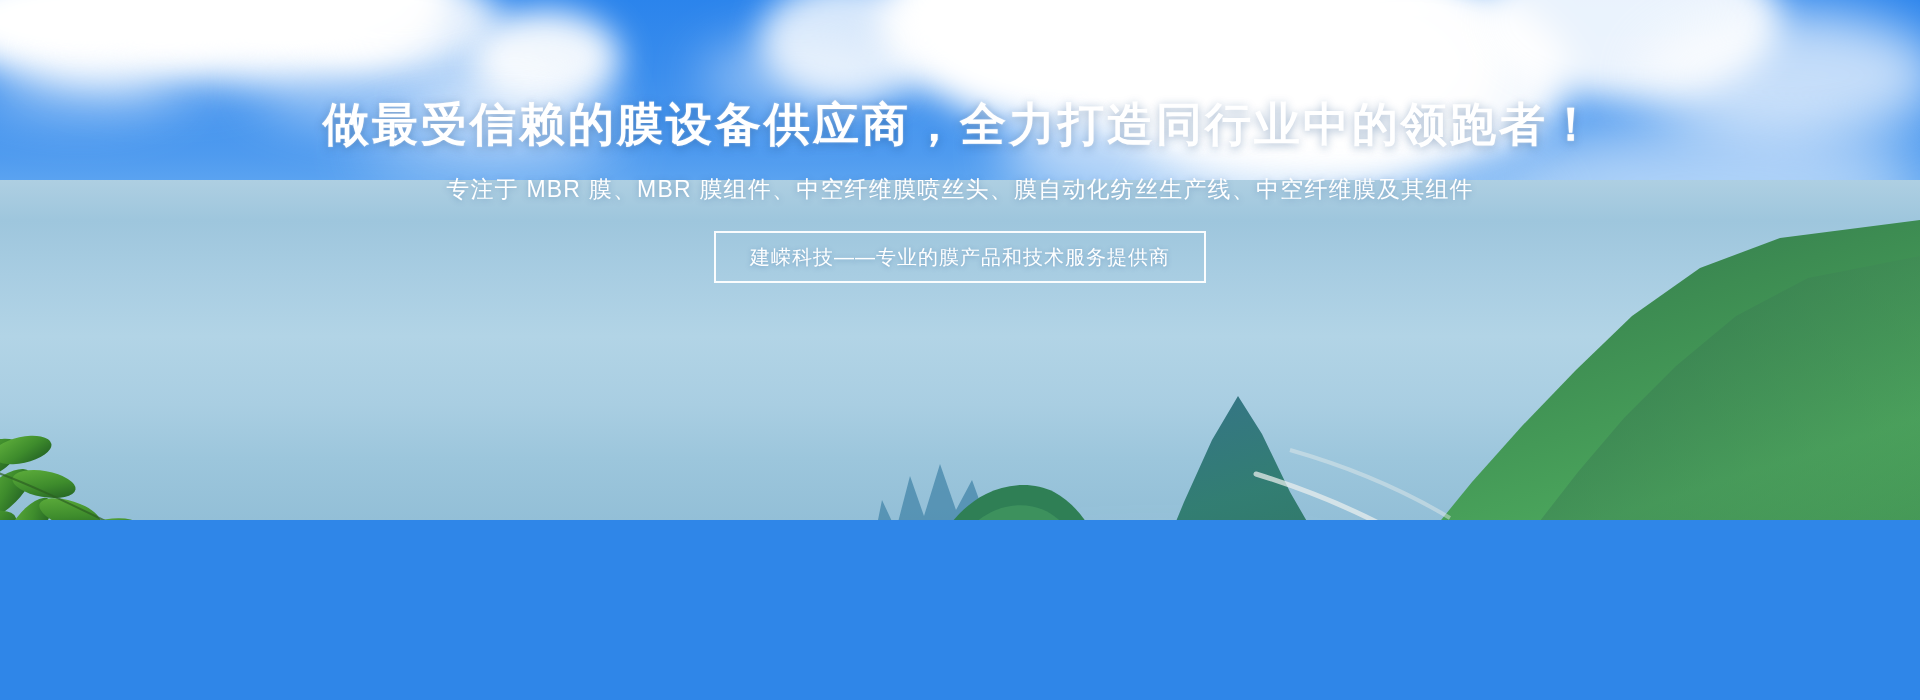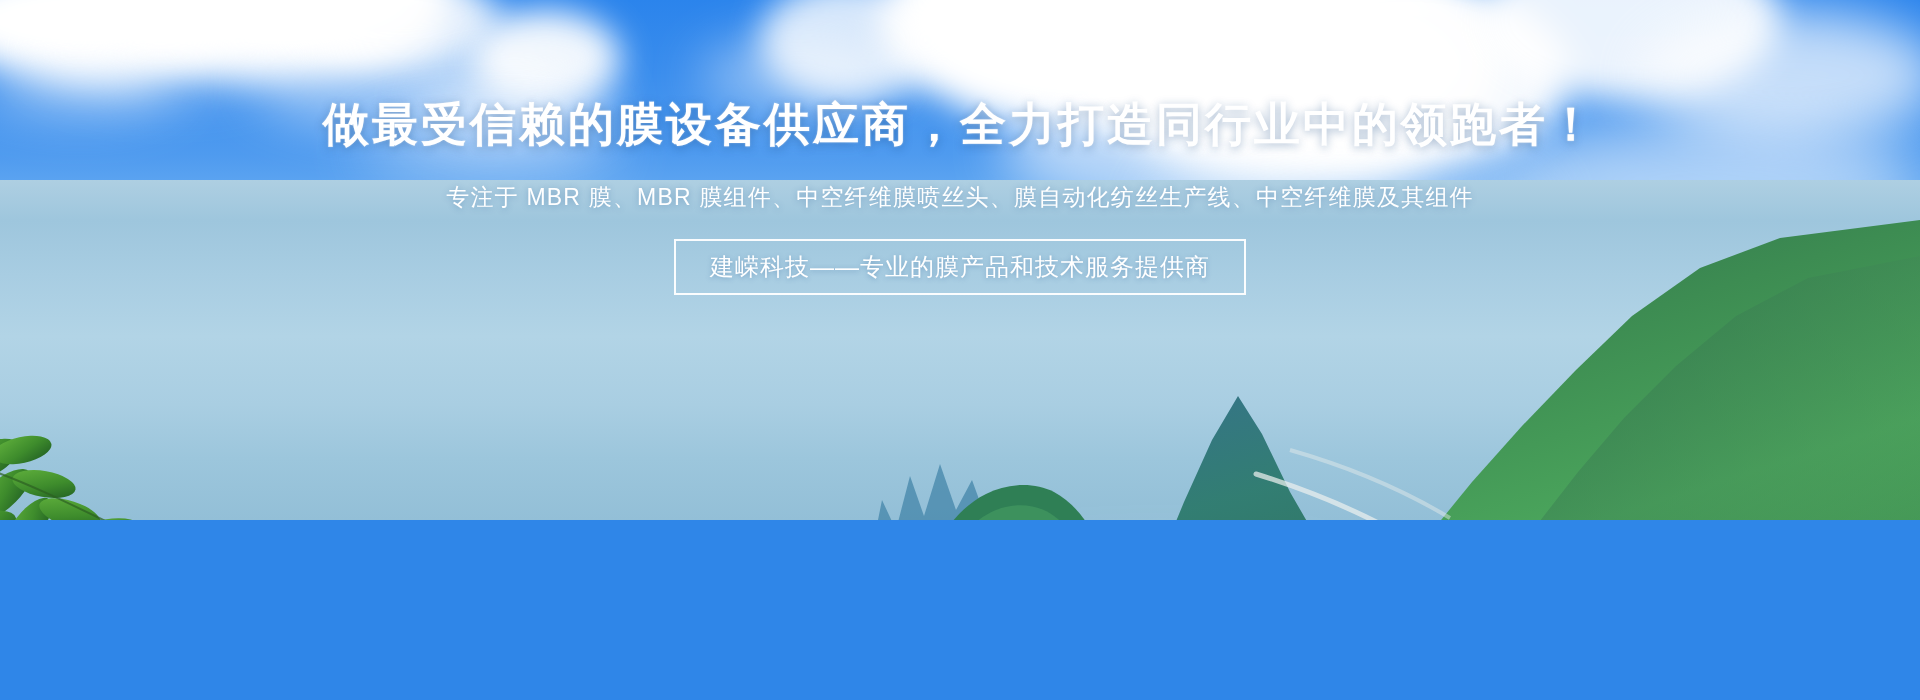--- a/index.html
+++ b/index.html
@@ -64,33 +64,33 @@
     margin-top:96px;
     font-size:46px;
     font-weight:700;
     letter-spacing:3px;
     color:#ffffff;
     line-height:1.25;
     text-shadow:0 2px 10px rgba(20,70,130,.40), 0 0 2px rgba(255,255,255,.6);
     white-space:nowrap;
   }
   .subline {
-    margin-top:28px;
+    margin-top:20px;
     font-size:23px;
     font-weight:400;
     letter-spacing:1.2px;
     color:#ffffff;
     text-shadow:0 1px 6px rgba(30,80,140,.35);
     white-space:nowrap;
   }
   .tagwrap { margin-top:26px; display:flex; justify-content:center; }
   .tagbox {
     border:2px solid rgba(255,255,255,.95);
     padding:12px 34px;
-    font-size:24px;
+    font-size:20px;
     letter-spacing:1px;
     color:#ffffff;
     text-shadow:0 1px 5px rgba(30,80,140,.35);
     white-space:nowrap;
     line-height:1.2;
   }
 </style>
 </head>
 <body>
 

